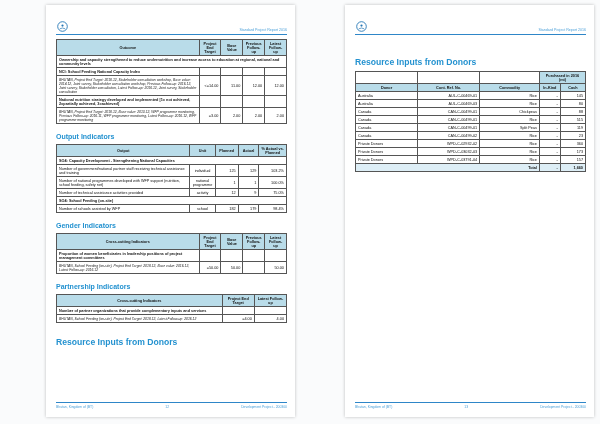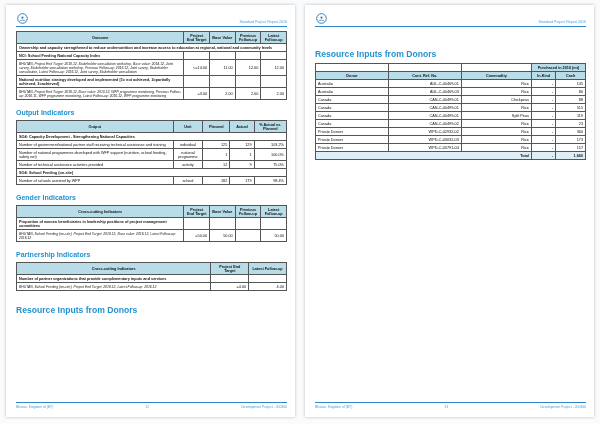--- a/index.html
+++ b/index.html
@@ -1,20 +1,20 @@
 <!DOCTYPE html>
 <html><head>
 <meta charset="utf-8">
 <style>
   html,body{margin:0;padding:0;}
   body{font-family:"Liberation Sans", sans-serif; background:#e9eaec;}
   .canvas{position:relative;width:600px;height:424px;background:#fafbfc;overflow:hidden;
           display:flex;gap:10px;padding:5px 6px;box-sizing:border-box;}
   .page{width:292px;height:412px;background:#fff;box-shadow:0 0 3px rgba(0,0,0,.25);
-        position:relative;box-sizing:border-box;padding:4px 8px 16px 10px;}
+        position:relative;box-sizing:border-box;padding:12px 8px 16px 10px;margin-left:40px;}
   
   .page-header{position:relative;height:17px;border-bottom:1.3px solid #2e86c8;margin-bottom:2px;}
   .logo{position:absolute;left:1px;top:1px;}
   .header-title{position:absolute;right:0;bottom:2px;font-size:3.6px;color:#4a9fd8;}
   
   .page-footer{position:absolute;left:10px;right:8px;bottom:8px;border-top:1.2px solid #2e86c8;
                display:flex;justify-content:space-between;padding-top:2px;
                font-size:3.4px;color:#4a9fd8;}
   
   .sec-heading{color:#2492d0;font-size:7px;font-weight:bold;margin:9px 0 3px 0;}

